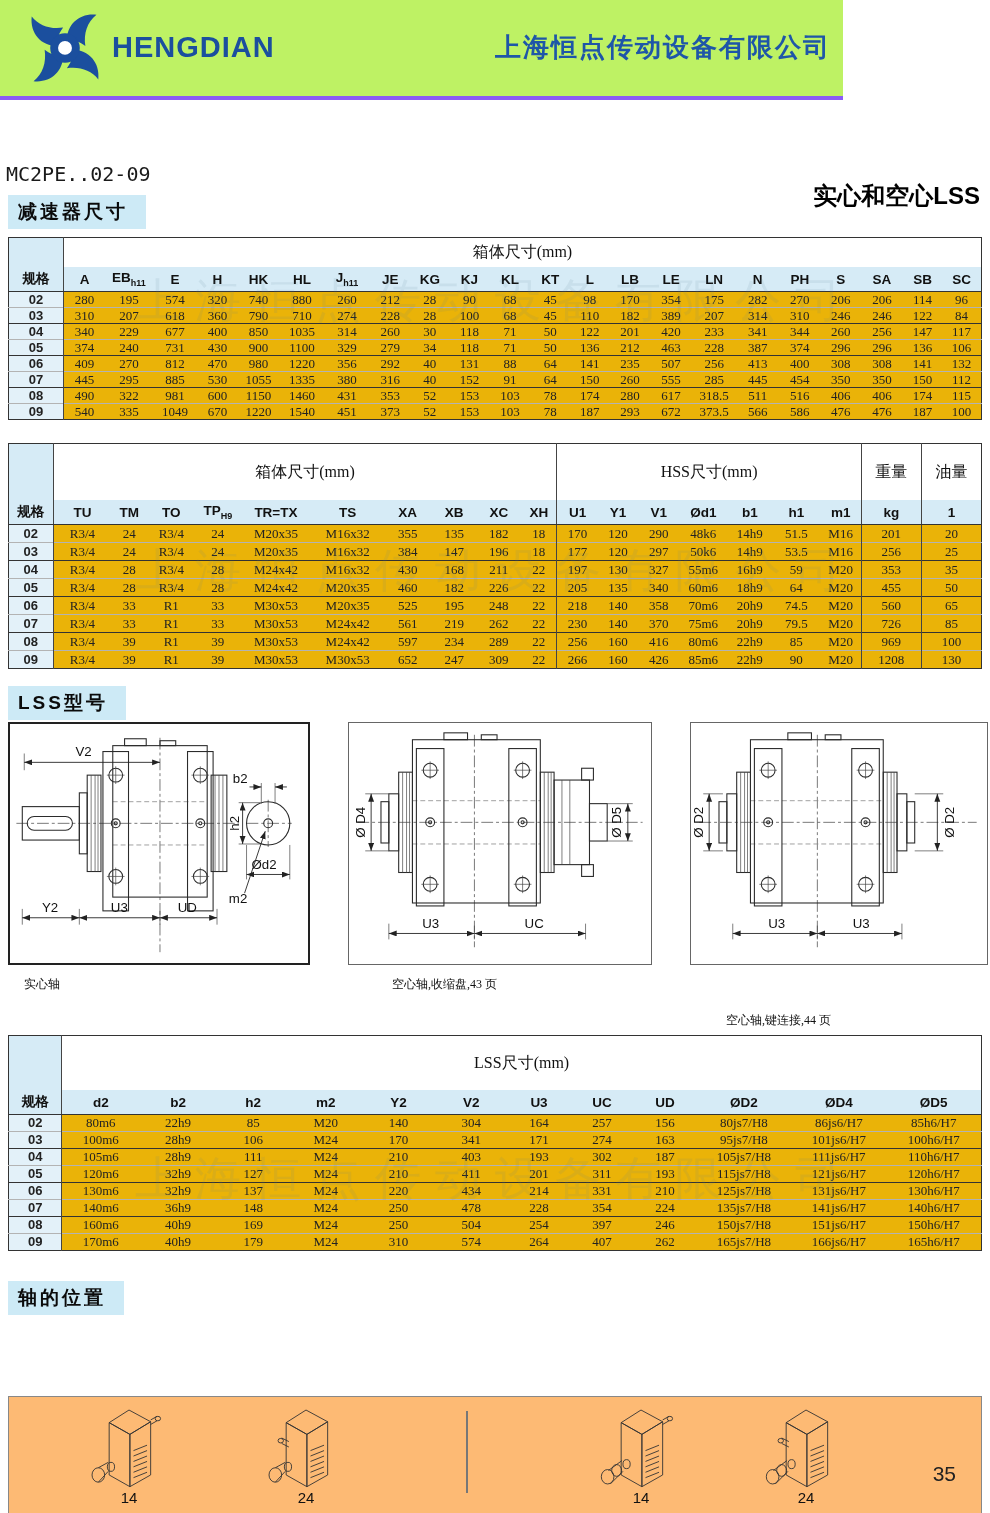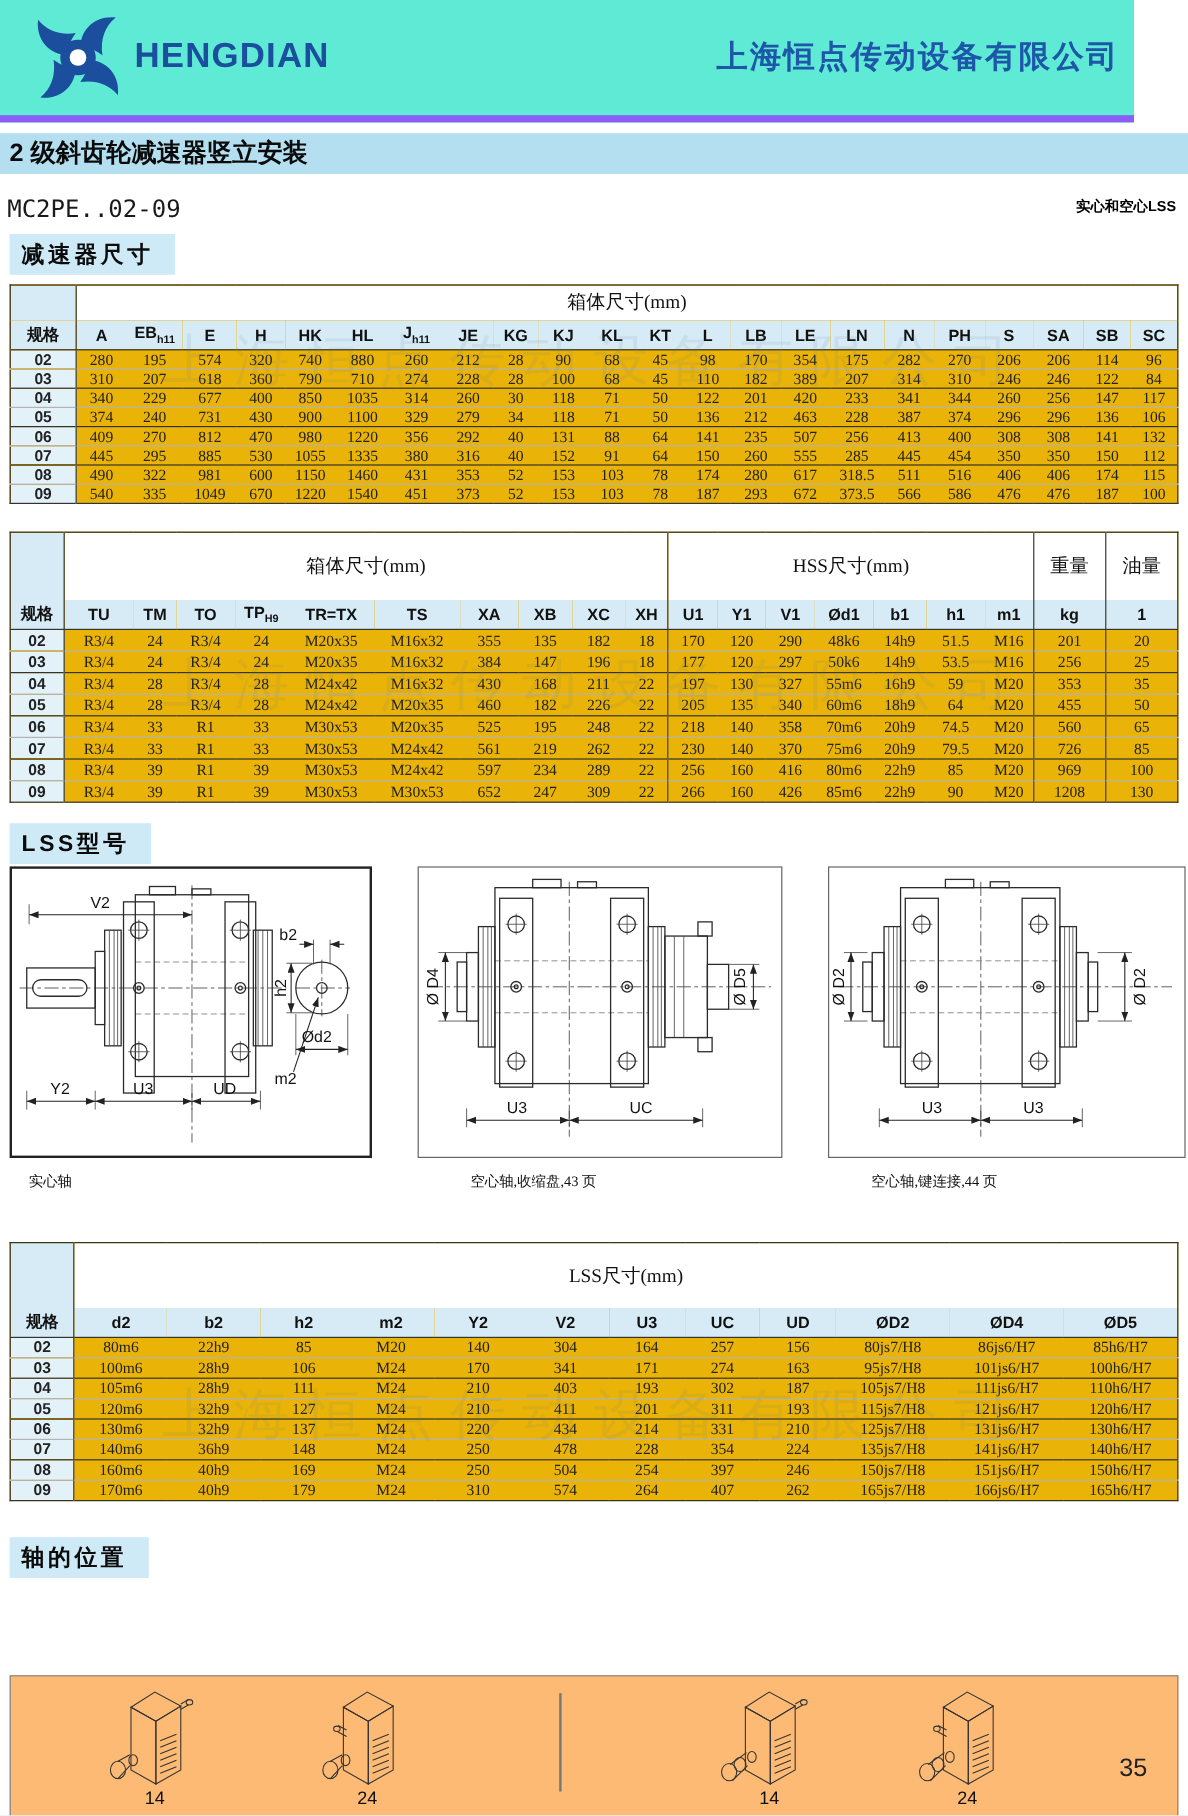--- a/index.html
+++ b/index.html
@@ -1,28 +1,28 @@
 <!DOCTYPE html>
 <html><head>
 <meta charset="utf-8">
 <style>
   html,body{margin:0;padding:0;background:#e8e8e8;}
   .page{position:relative;width:990px;height:1513px;background:#ffffff;margin:0 auto;overflow:hidden;
         font-family:"Liberation Sans",sans-serif;color:#111;}
   
-  .hdr{position:absolute;top:0;left:0;width:945px;height:96px;border-bottom:6px solid #8b5cf6;background:#5eead4;}
+  .hdr{position:absolute;top:0;left:0;width:843px;height:96px;border-bottom:4px solid #8b5cf6;background:#bef264;}
   .logo{position:absolute;left:28px;top:8px;display:flex;align-items:center;}
   .brand{font-size:29px;font-weight:bold;color:#1b4f9e;letter-spacing:1px;margin-left:10px;}
   .company{position:absolute;right:12px;top:30px;font-size:26px;font-weight:bold;color:#1e56a8;letter-spacing:2px;}
   
   .titlebar{position:absolute;top:111px;left:0;width:990px;height:34px;line-height:34px;background:#b4dff0;
             font-size:21px;font-weight:bold;color:#0b0b0b;padding-left:8px;box-sizing:border-box;}
   .modelrow{position:absolute;top:162px;left:0;width:990px;height:28px;}
   .model{position:absolute;left:6px;top:0;font-family:"DejaVu Sans Mono",monospace;font-size:20px;color:#1a1a1a;}
-  .modelright{position:absolute;right:10px;top:2px;font-size:12px;font-weight:bold;color:#000;}
+  .modelright{position:absolute;right:10px;top:18px;font-size:24px;font-weight:bold;color:#000;}
   .chip{position:absolute;left:8px;background:#cdeaf6;padding:4px 18px 4px 10px;font-size:19px;font-weight:bold;color:#0b0b0b;letter-spacing:3px;}
   
   .twrap{position:absolute;left:8px;width:974px;}
   table{border-collapse:collapse;table-layout:fixed;width:100%;border:1.6px solid #333;background:#eab308;}
   th,td{text-align:center;overflow:hidden;white-space:nowrap;padding:0;}
   .grow th{background:#fff;font-family:"Liberation Serif",serif;font-size:16px;font-weight:normal;color:#111;}
   .grow .specband{background:#d6ebf6;border-right:1.2px solid #444;}
   .gl{border-left:1.2px solid #444;}
   .hrow th{background:#d6ebf6;font-size:13.5px;font-weight:bold;height:24px;color:#111;}
   .hrow sub{font-size:9px;}
@@ -36,21 +36,21 @@
   .t2 .grow th{height:56px;}
   .t3 .grow th{height:54px;}
   .t2 tbody td{height:17px;line-height:17px;}
   .t3 tbody td{height:16px;line-height:16px;}
   
   .dbox{position:absolute;top:722px;height:243px;background:#fff;border:1.4px solid #666;box-sizing:border-box;}
   .dbox.b1{left:8px;width:302px;border:2px solid #222;}
   .dbox.b2{left:348px;width:304px;}
   .dbox.b3{left:690px;width:298px;}
   .cap{position:absolute;top:976px;font-family:"Liberation Serif",serif;font-size:12px;color:#111;}
-  .cap.c1{left:24px;} .cap.c2{left:392px;} .cap.c3{left:726px;}
+  .cap.c1{left:24px;} .cap.c2{left:392px;} .cap.c3{left:726px;margin-top:36px;}
   svg .o{fill:none;stroke:#2b2b2b;stroke-width:1.1;}
   svg .thin{fill:none;stroke:#444;stroke-width:0.7;}
   svg .cl{fill:none;stroke:#555;stroke-width:0.8;stroke-dasharray:12 3 3 3;}
   svg .hid{fill:none;stroke:#888;stroke-width:0.8;stroke-dasharray:5 3;}
   svg .dim{fill:none;stroke:#222;stroke-width:0.9;}
   svg .dt{font-family:"Liberation Sans",sans-serif;font-size:13.5px;fill:#111;}
   
   .posbox{position:absolute;top:1396px;left:8px;width:974px;height:136px;border:1.5px solid #888;background:#fdba74;box-sizing:border-box;}
   .posdiv{position:absolute;left:457px;top:14px;width:2px;height:82px;background:#777;}
   .mini{position:absolute;top:4px;width:96px;text-align:center;}
@@ -74,21 +74,20 @@
           <path d="M2,-8 C 2,-26 16,-38 34,-36 C 24,-28 20,-16 22,-2 C 14,-8 8,-9 2,-8 Z" transform="rotate(270)"></path>
           <circle cx="0" cy="0" r="16" fill="#1b4f9e"></circle>
           <circle cx="0" cy="0" r="7.5" fill="#ffffff"></circle>
         </g>
       </svg>
       <span class="brand">HENGDIAN</span>
     </div>
     <div class="company">上海恒点传动设备有限公司</div>
   </div>
 
-  <div class="titlebar">2 级斜齿轮减速器竖立安装</div>
 
   <div class="modelrow">
     <span class="model">MC2PE..02-09</span>
     <span class="modelright">实心和空心LSS</span>
   </div>
 
   <div class="chip" style="top:195px">减速器尺寸</div>
 
   <div class="twrap" style="top:237px">
     <table class="t1">

